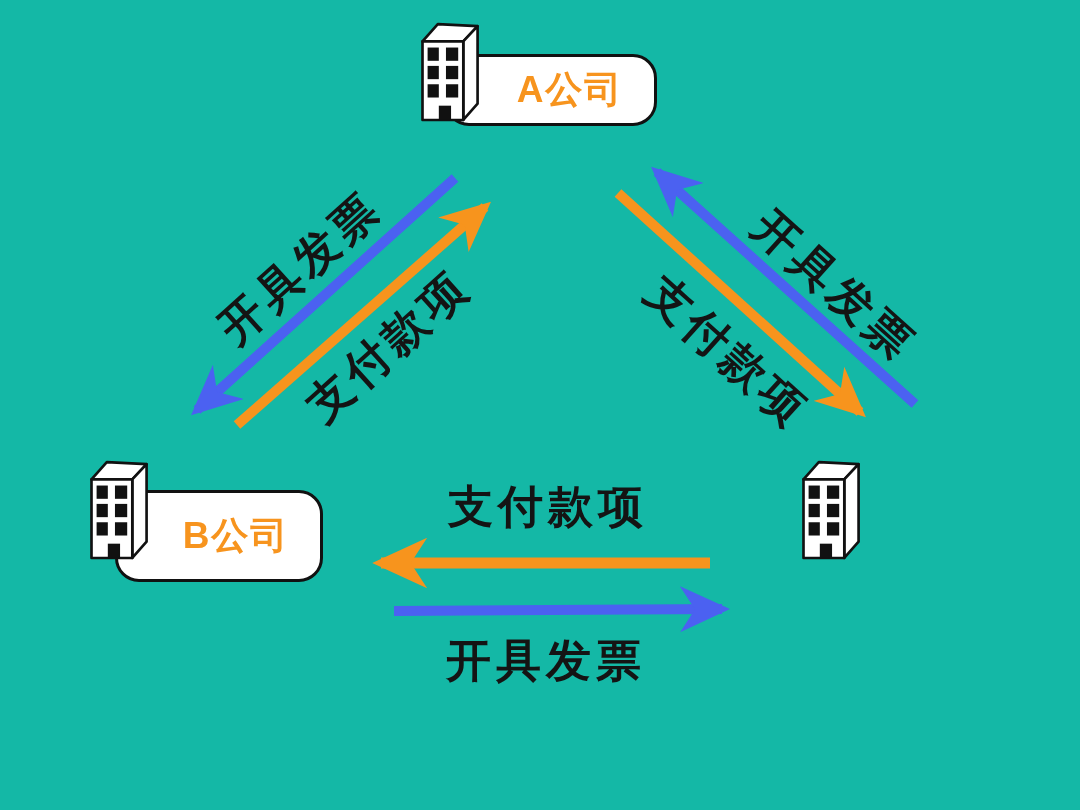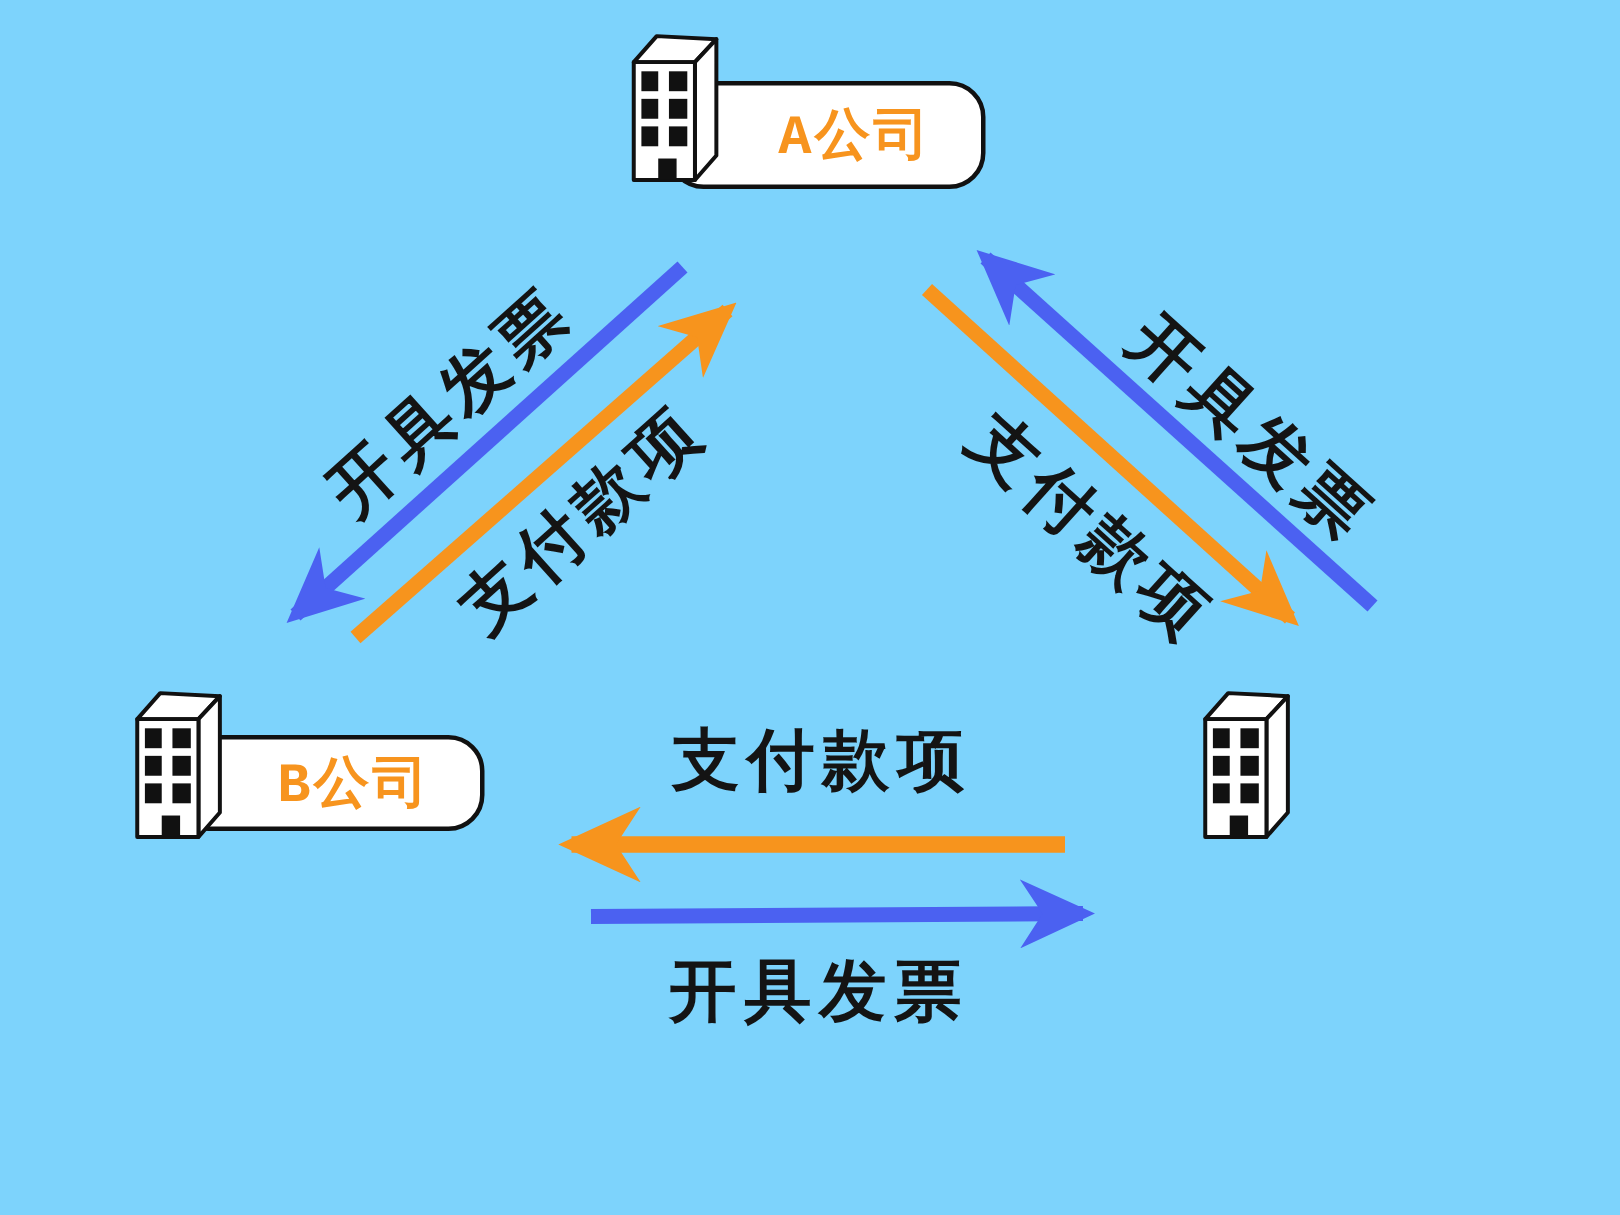--- a/index.html
+++ b/index.html
@@ -1,34 +1,34 @@
 <!DOCTYPE html>
 <html><head>
 <meta charset="utf-8">
 <style>
   html,body { margin:0; padding:0; background:#ffffff; }
   .canvas {
-    position:relative; width:1080px; height:810px; background:#7dd3fc;
+    position:relative; width:1080px; height:810px; background:#14b8a6;
     overflow:hidden;
-    font-family:Liberation Mono, monospace;
+    font-family:Liberation Sans, sans-serif;
   }
   .arrows { position:absolute; left:0; top:0; width:1080px; height:810px; }
 
   
   .pill {
     position:absolute; box-sizing:border-box;
     border:3.5px solid #111; border-radius:24px; background:#fff;
     display:flex; align-items:center; justify-content:center;
   }
   .pill-label {
     font-size:37px; font-weight:bold; color:#F7941E; letter-spacing:2px;
     white-space:nowrap;
   }
   .pill-a { left:445px; top:54px;  width:212px; height:72px; padding-left:38px; }
-  .pill-b { left:115px; top:490px; width:208px; height:64px; padding-left:34px; }
+  .pill-b { left:115px; top:490px; width:208px; height:92px; padding-left:34px; }
   .pill-c { left:830px; top:490px; width:205px; height:73px; padding-left:34px; }
 
   .building { position:absolute; width:68px; height:102px; }
   .bld-a { left:414px; top:20px;  }
   .bld-b { left:83px;  top:458px; }
   .bld-c { left:795px; top:458px; }
 
   
   .edge-label {
     position:absolute; white-space:nowrap;

